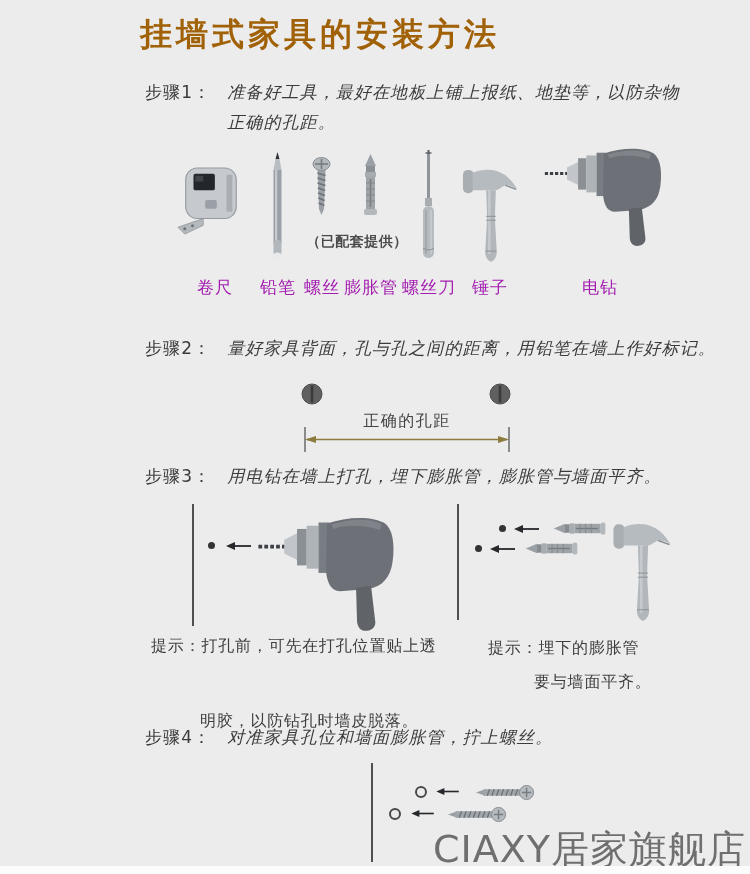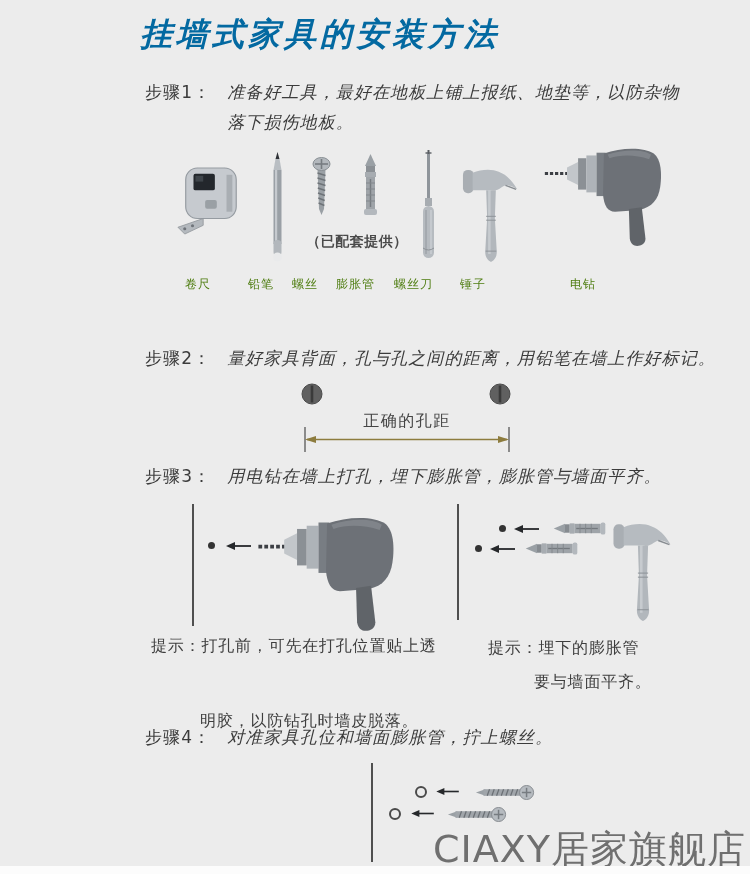--- a/index.html
+++ b/index.html
@@ -1,23 +1,23 @@
 <!DOCTYPE html>
 <html><head>
 <meta charset="utf-8">
 <style>
   html,body{margin:0;padding:0;}
   #canvas{position:relative;width:750px;height:874px;background:#ececec;overflow:hidden;
           font-family:"DejaVu Sans",sans-serif;color:#3c3c3c;}
   .abs{position:absolute;}
-  .title{left:140px;top:13px;font-size:32px;font-weight:700;letter-spacing:4px;color:#0369a1;font-style:italic;}
+  .title{left:140px;top:13px;font-size:32px;font-weight:700;letter-spacing:4px;color:#a16207;}
   .step{display:flex;font-size:17px;letter-spacing:1.1px;color:#3b3b3b;line-height:30px;}
   .step .lbl{flex:none;margin-right:16px;white-space:nowrap;}
   .step .body span{display:block;white-space:nowrap;font-style:italic;}
-  .tool-label{font-size:12px;color:#4d7c0f;text-align:left;letter-spacing:1px;}
+  .tool-label{font-size:17px;color:#a21caf;text-align:center;letter-spacing:1px;}
   .note{font-size:14px;color:#4a4a4a;letter-spacing:0.5px;text-align:center;font-weight:bold;}
   .dim-label{font-size:16px;color:#454545;letter-spacing:1.5px;text-align:center;}
   .hint{font-size:16px;color:#3e3e3e;letter-spacing:0.8px;white-space:nowrap;}
   .wall{width:2px;background:#4f4f4f;}
   .dot{width:7px;height:7px;background:#333;border-radius:50%;}
   .ring{width:8px;height:8px;border:2px solid #4a4a4a;border-radius:50%;background:transparent;}
   .watermark{right:4px;top:824px;font-size:38px;color:#6f6f6f;letter-spacing:1px;white-space:nowrap;}
   .bottom-strip{left:0;top:866px;width:750px;height:8px;background:#fcfcfc;}
   svg{display:block;}
 </style>
@@ -136,21 +136,21 @@
 </svg>
 
 <div id="canvas">
 
   <div class="abs title">挂墙式家具的安装方法</div>
 
   <div class="abs step" style="left:145px;top:77px;">
     <span class="lbl">步骤1：</span>
     <span class="body">
       <span>准备好工具，最好在地板上铺上报纸、地垫等，以防杂物</span>
-      <span>落下损伤地板。</span>
+      <span>正确的孔距。</span>
     </span>
   </div>
 
   <svg class="abs" style="left:176px;top:163px" width="68" height="78" viewBox="0 0 70 80">
       <use href="#sym-tape"></use>
     </svg>
   <svg class="abs" style="left:271px;top:152px" width="13" height="112" viewBox="0 0 13 112">
       <use href="#sym-pencil"></use>
     </svg>
   <svg class="abs" style="left:312px;top:157px" width="19" height="62" viewBox="0 0 19 62">
@@ -172,21 +172,21 @@
   <div class="abs note" style="left:286px;top:233px;width:142px;">（已配套提供）</div>
 
   <div class="abs tool-label" style="left:185px;top:276px;width:60px;">卷尺</div>
   <div class="abs tool-label" style="left:248px;top:276px;width:60px;">铅笔</div>
   <div class="abs tool-label" style="left:292px;top:276px;width:60px;">螺丝</div>
   <div class="abs tool-label" style="left:336px;top:276px;width:70px;">膨胀管</div>
   <div class="abs tool-label" style="left:394px;top:276px;width:70px;">螺丝刀</div>
   <div class="abs tool-label" style="left:460px;top:276px;width:60px;">锤子</div>
   <div class="abs tool-label" style="left:570px;top:276px;width:60px;">电钻</div>
 
-  <div class="abs step" style="left:145px;top:343px;">
+  <div class="abs step" style="left:145px;top:333px;">
     <span class="lbl">步骤2：</span>
     <span class="body">
         <span>量好家具背面，孔与孔之间的距离，用铅笔在墙上作好标记。</span>
       </span>
   </div>
 
   <svg class="abs" style="left:301px;top:383px" width="22" height="22" viewBox="0 0 22 22">
       <use href="#sym-screwhead"></use>
     </svg>
   <svg class="abs" style="left:489px;top:383px" width="22" height="22" viewBox="0 0 22 22">

